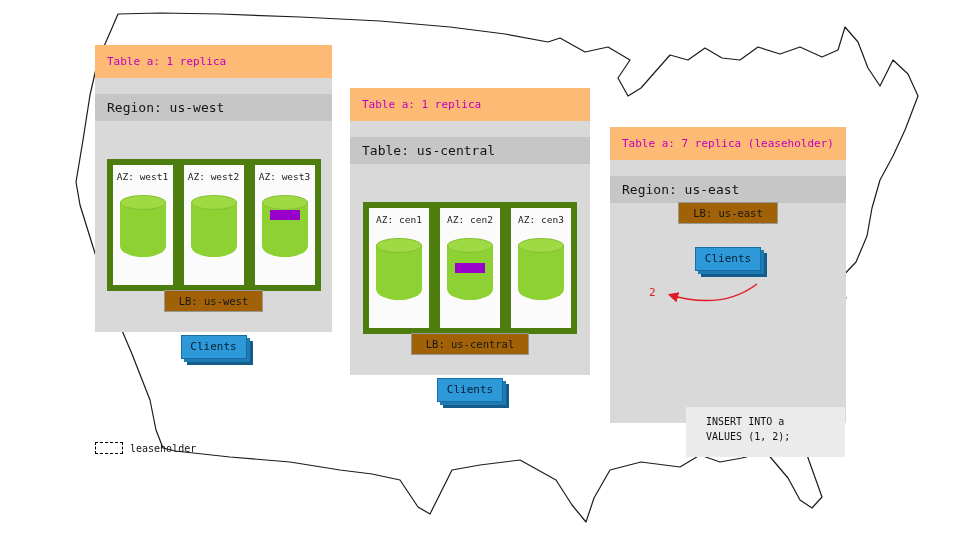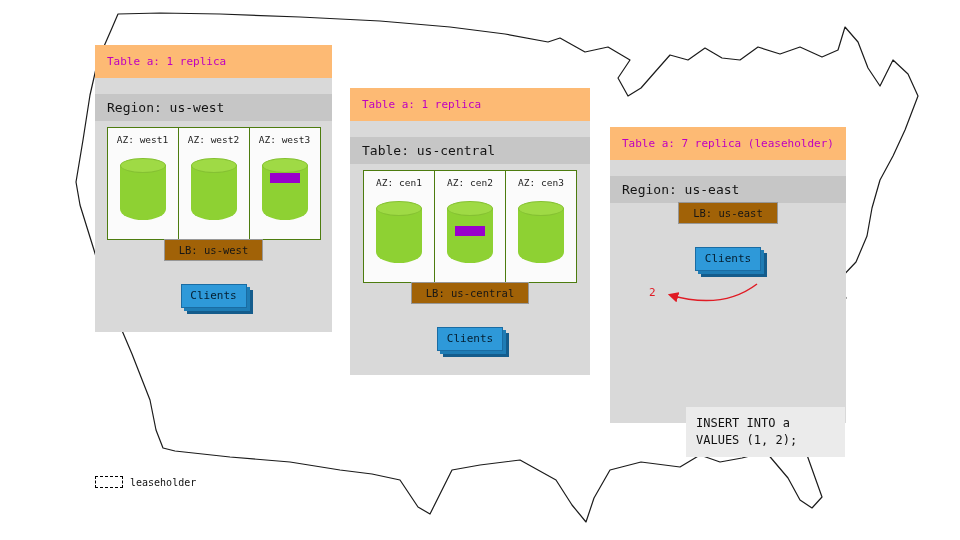--- a/index.html
+++ b/index.html
@@ -6,43 +6,43 @@
   body{
     width:960px;height:540px;position:relative;overflow:hidden;background:#ffffff;
     font-family:"DejaVu Sans Mono","Liberation Mono",monospace;
   }
   .map-svg{position:absolute;left:0;top:0;z-index:0;}
   .panel{position:absolute;background:#d9d9d9;z-index:2;}
   .panel-header{background:#fdba74;padding:0 12px;height:33px;line-height:33px;
     font-size:11px;color:#bf00bf;white-space:nowrap;overflow:hidden;}
   .region-band{margin-top:16px;background:#c6c6c6;padding:6px 12px;font-size:13px;color:#141414;}
   .az-row{display:flex;justify-content:center;margin-top:6px;}
-  .az-cell{width:72px;height:113px;box-sizing:border-box;background:#fbfbfb;
-    border:1px solid #4d7c0f;margin-left:-1px;text-align:center;padding-top:6px;}
+  .az-cell{width:72px;height:132px;box-sizing:border-box;background:#fbfbfb;
+    border:6px solid #4d7c0f;margin-left:-1px;text-align:center;padding-top:6px;margin-top:32px;}
   .az-cell:first-child{margin-left:0;}
   .az-label{font-size:9.5px;line-height:12px;color:#1c1c1c;white-space:nowrap;}
   .cyl{position:relative;width:46px;height:62px;margin:12px auto 0;}
   .cyl-top{position:absolute;top:0;left:0;width:44px;height:13px;background:#9fda45;
     border:1px solid #85c132;border-radius:50%;z-index:2;}
   .cyl-body{position:absolute;top:7px;left:0;width:46px;height:55px;background:#8ed133;
     border-bottom-left-radius:50% 11px;border-bottom-right-radius:50% 11px;}
   .replica{position:absolute;left:50%;transform:translateX(-50%);top:15px;width:30px;height:10px;
     background:#9900cc;z-index:3;}
   .replica.mid{top:25px;}
   .replica.leaseholder{border:1.5px dashed #000;}
   .lb-box{margin:-1px auto 0;background:#a16207;border:1px solid #979797;width:max-content;
     padding:4px 14px;font-size:10.5px;color:#161616;position:relative;z-index:2;}
   .clients-btn{margin:23px auto 0;width:64px;height:22px;line-height:22px;text-align:center;
     background:#2e99d9;border:1px solid #1a6ca3;font-size:11px;color:#041e30;
     box-shadow:3px 3px 0 #1e7cb5,6px 6px 0 #145c8c;position:relative;z-index:2;}
   .sql-box{position:absolute;left:686px;top:407px;width:159px;height:50px;background:#ebebeb;
-    z-index:3;padding:8px 0 0 10px;box-sizing:border-box;font-size:12px;line-height:1.45;color:#111;}
+    z-index:3;padding:8px 0 0 20px;box-sizing:border-box;font-size:10px;line-height:1.45;color:#111;}
   .annotation-2{position:absolute;left:649px;top:286px;z-index:4;color:#e01b24;font-size:11px;}
   .arrow-svg{position:absolute;left:0;top:0;z-index:4;pointer-events:none;}
-  .legend{position:absolute;left:95px;top:476px;z-index:2;display:flex;align-items:center;gap:7px;}
+  .legend{position:absolute;left:95px;top:442px;z-index:2;display:flex;align-items:center;gap:7px;}
   .legend-swatch{width:26px;height:10px;background:#ffffff;border:1.5px dashed #000;}
   .legend-label{font-size:10px;color:#111;}
 </style>
 </head>
 <body>
 
 <svg class="map-svg" width="960" height="540" viewBox="0 0 960 540">
   <path d="M 118 14 L 160 13 L 220 14 L 300 17 L 380 21 L 450 27 L 505 34 L 548 42
            L 560 38 L 585 52 L 608 47 L 630 60 L 618 78 L 628 96 L 641 88 L 655 72
            L 670 55 L 688 60 L 705 48 L 722 58 L 740 60 L 758 47 L 780 54 L 800 47

